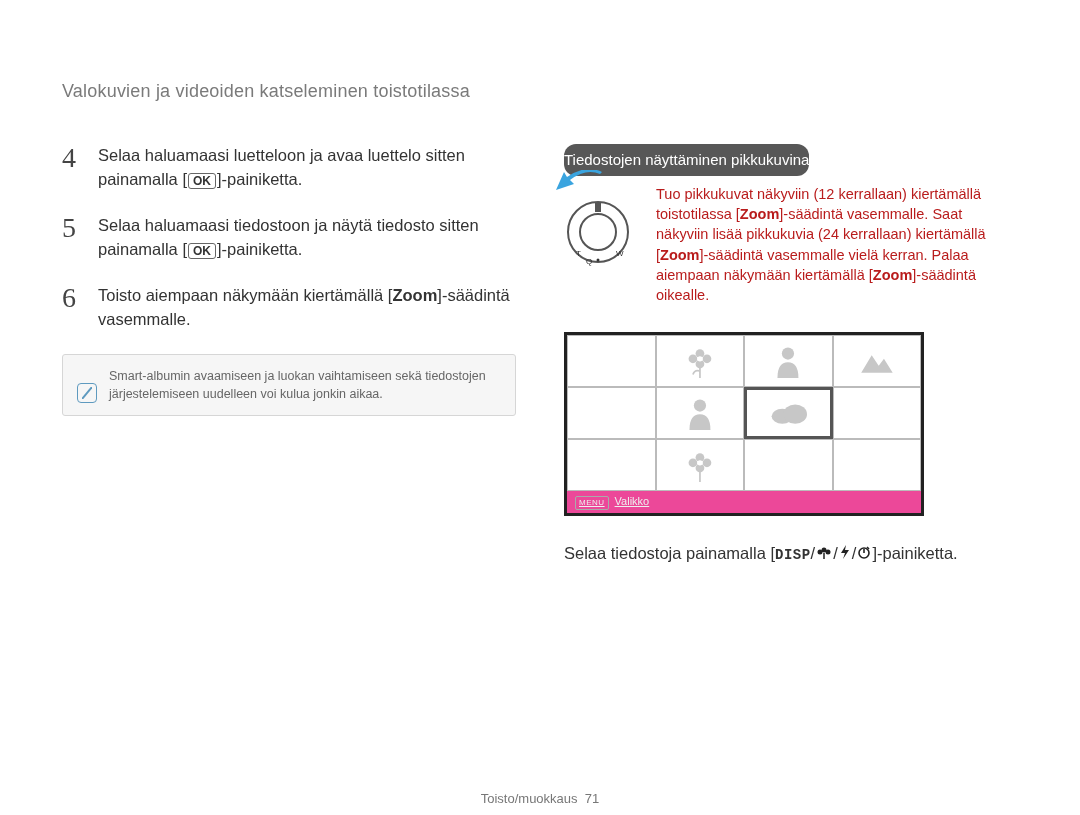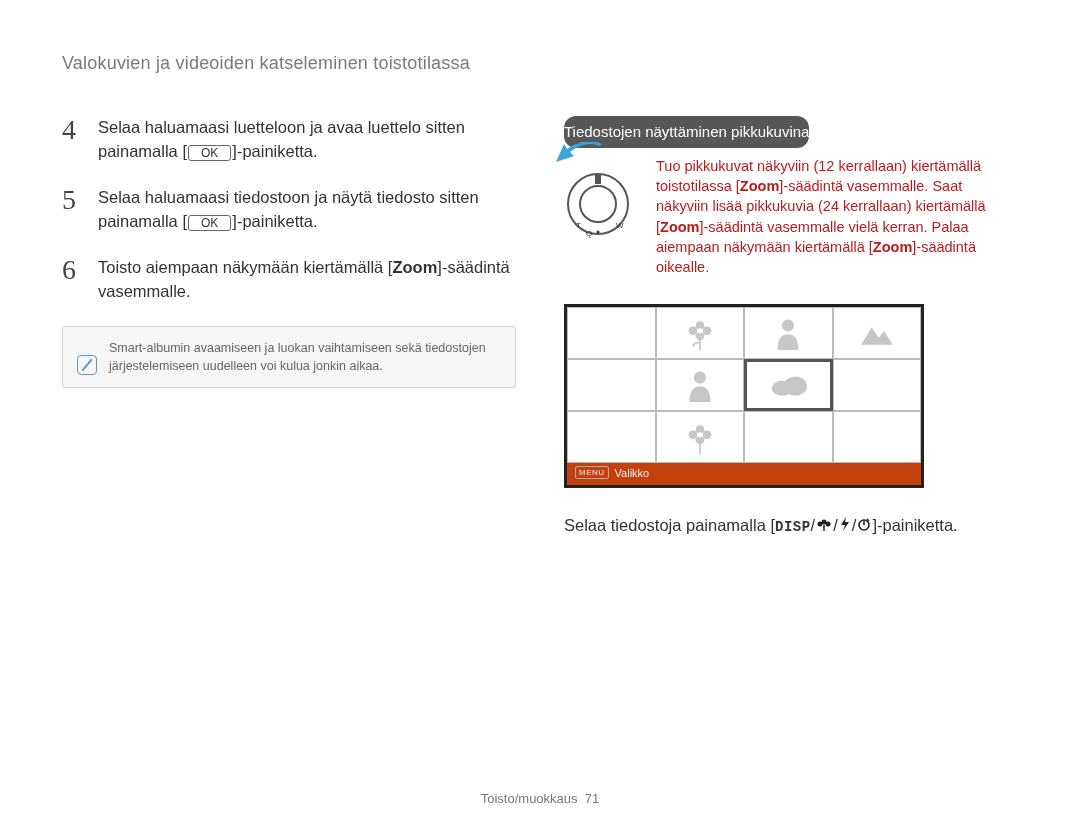--- a/index.html
+++ b/index.html
@@ -16,20 +16,21 @@
   }
   .page {
     padding: 50px 62px 0 62px;
   }
   .header-title {
     font-size: 18px;
     color: #7a7a7a;
     font-weight: 300;
     letter-spacing: 0.2px;
     margin-bottom: 40px;
+    margin-top: 28px;
   }
   .columns {
     display: flex;
     gap: 48px;
   }
   .col {
     flex: 1 1 50%;
   }
   .step {
     display: flex;
@@ -47,23 +48,23 @@
     font-size: 16.5px;
     color: #333;
     font-weight: 300;
   }
   .ok-box {
     display: inline-flex;
     align-items: center;
     justify-content: center;
     border: 1px solid #666;
     border-radius: 3px;
-    font-weight: 400;
+    font-weight: 700;
     font-size: 12px;
-    padding: 1px 12px;
+    padding: 1px 4px;
     margin: 0 1px;
     vertical-align: middle;
     line-height: 1;
   }
   .bold { font-weight: 600; }
   .note-box {
     border: 1px solid #d6d6d6;
     background: #f6f6f6;
     border-radius: 3px;
     padding: 12px 14px;
@@ -136,27 +137,28 @@
     display: flex;
     align-items: center;
     justify-content: center;
     background: #fff;
   }
   .cell.sel { border: 3px solid #555; position: relative; z-index: 2; }
   .shape-flower svg, .shape-person svg, .shape-mountain svg, .shape-cloud svg {
     width: 60%; height: 70%;
   }
   .screen-bar {
-    background: #c2410c;
+    background: #ec4899;
     color: #eee;
     font-size: 11px;
     padding: 3px 8px;
     display: flex;
-    align-items: flex-start;
+    align-items: flex-end;
     gap: 6px;
+    text-decoration: underline;
   }
   .menu-chip {
     border: 1px solid #aaa;
     border-radius: 2px;
     padding: 0 3px;
     font-size: 8px;
     letter-spacing: 0.5px;
   }
   .scroll-line {
     font-size: 16.5px;

